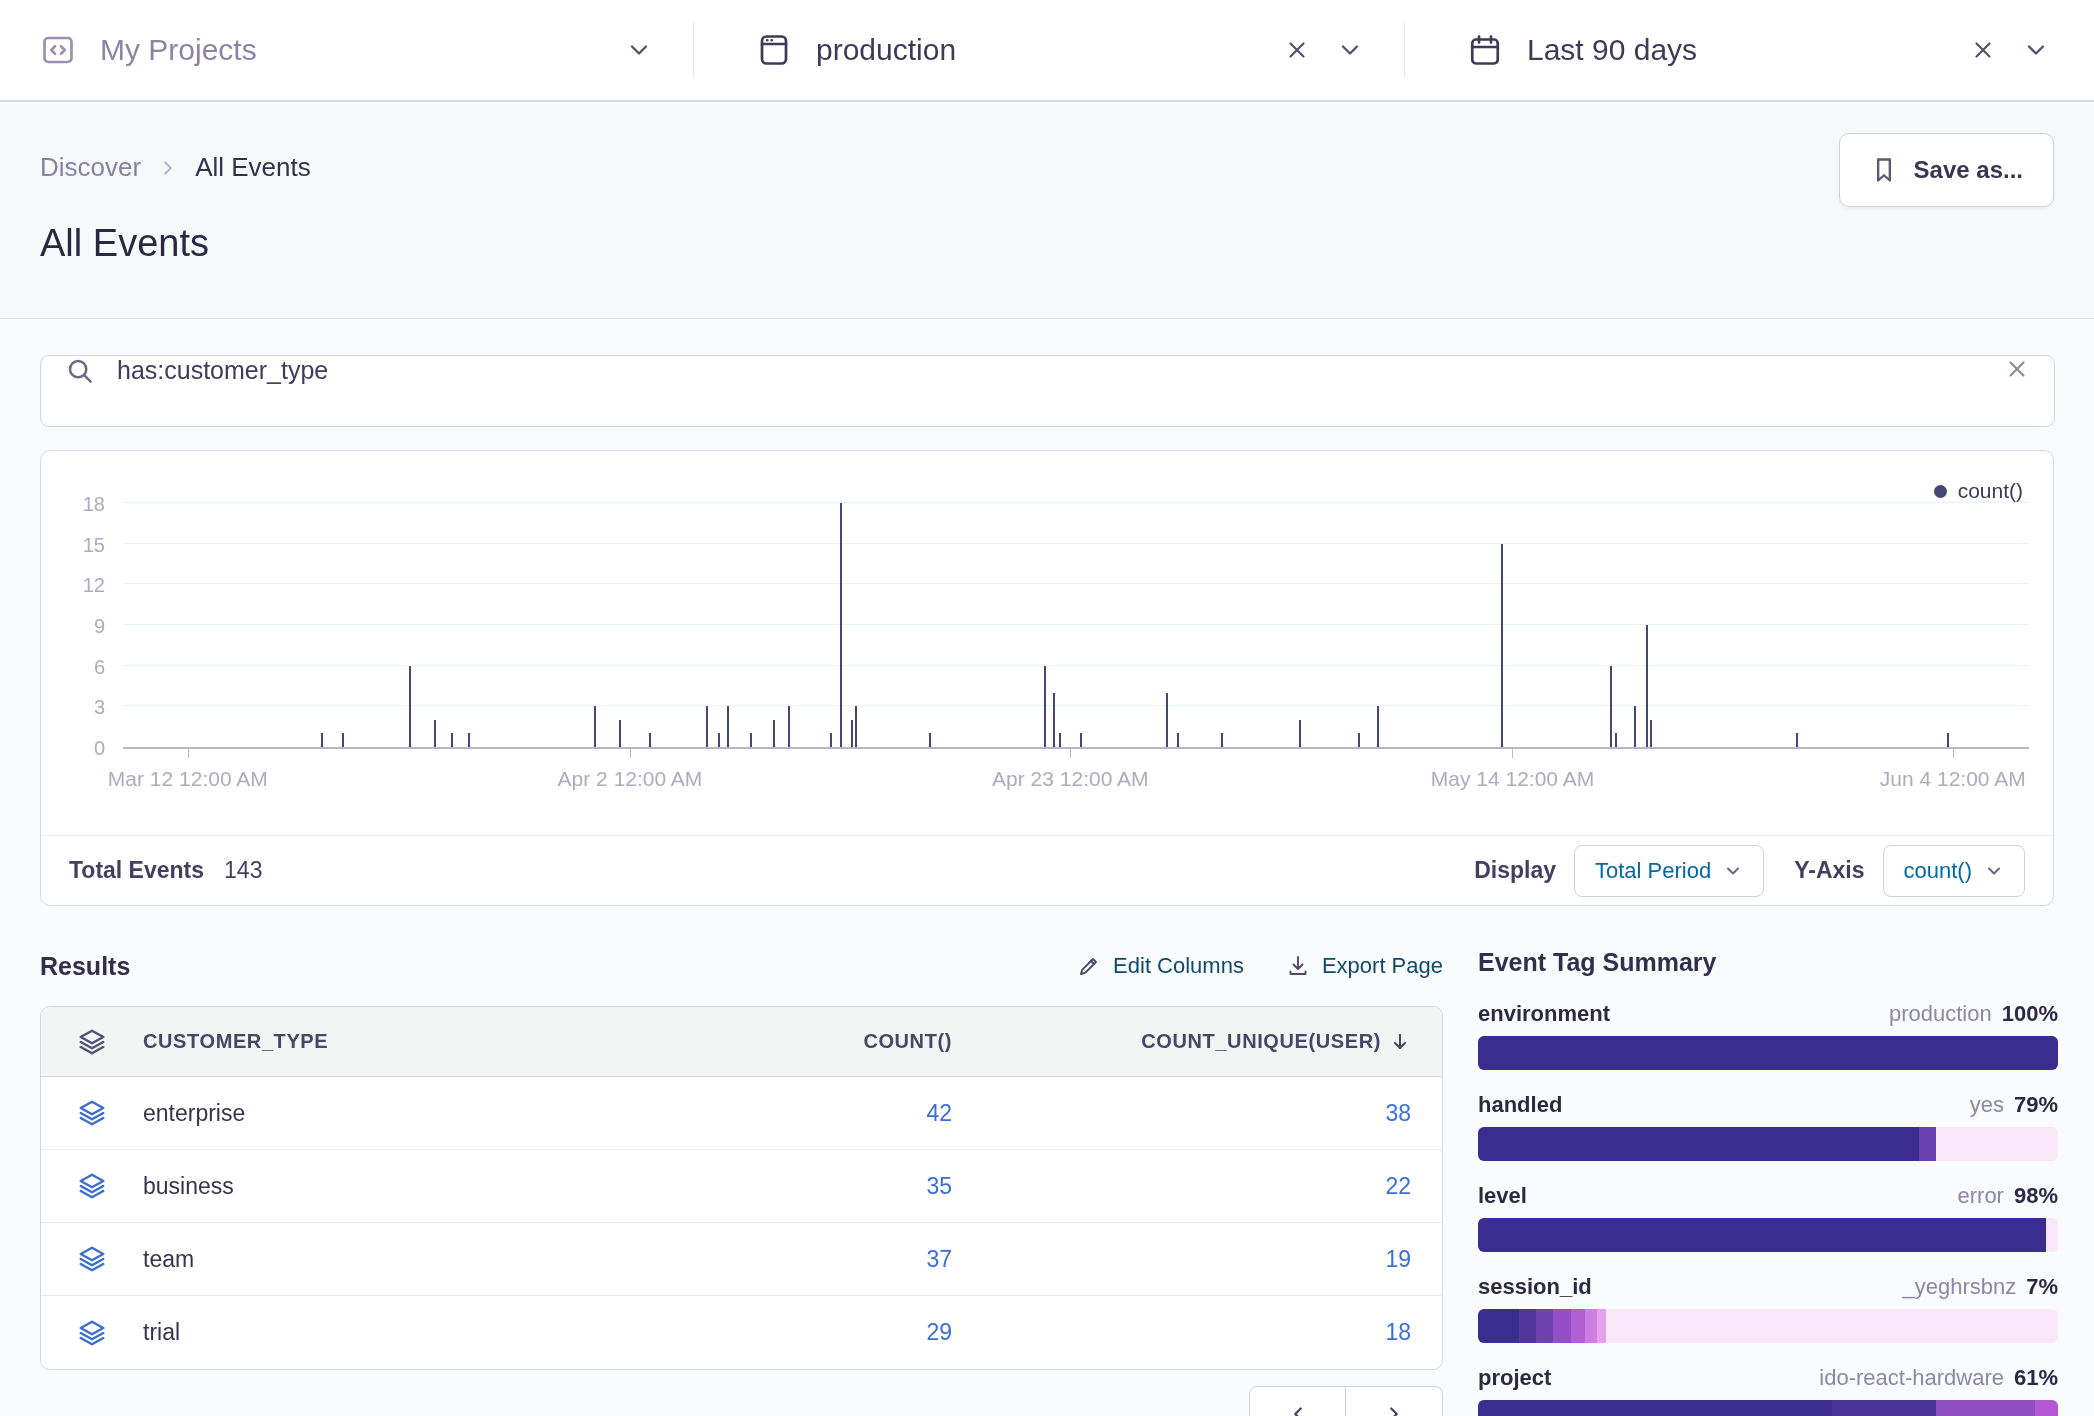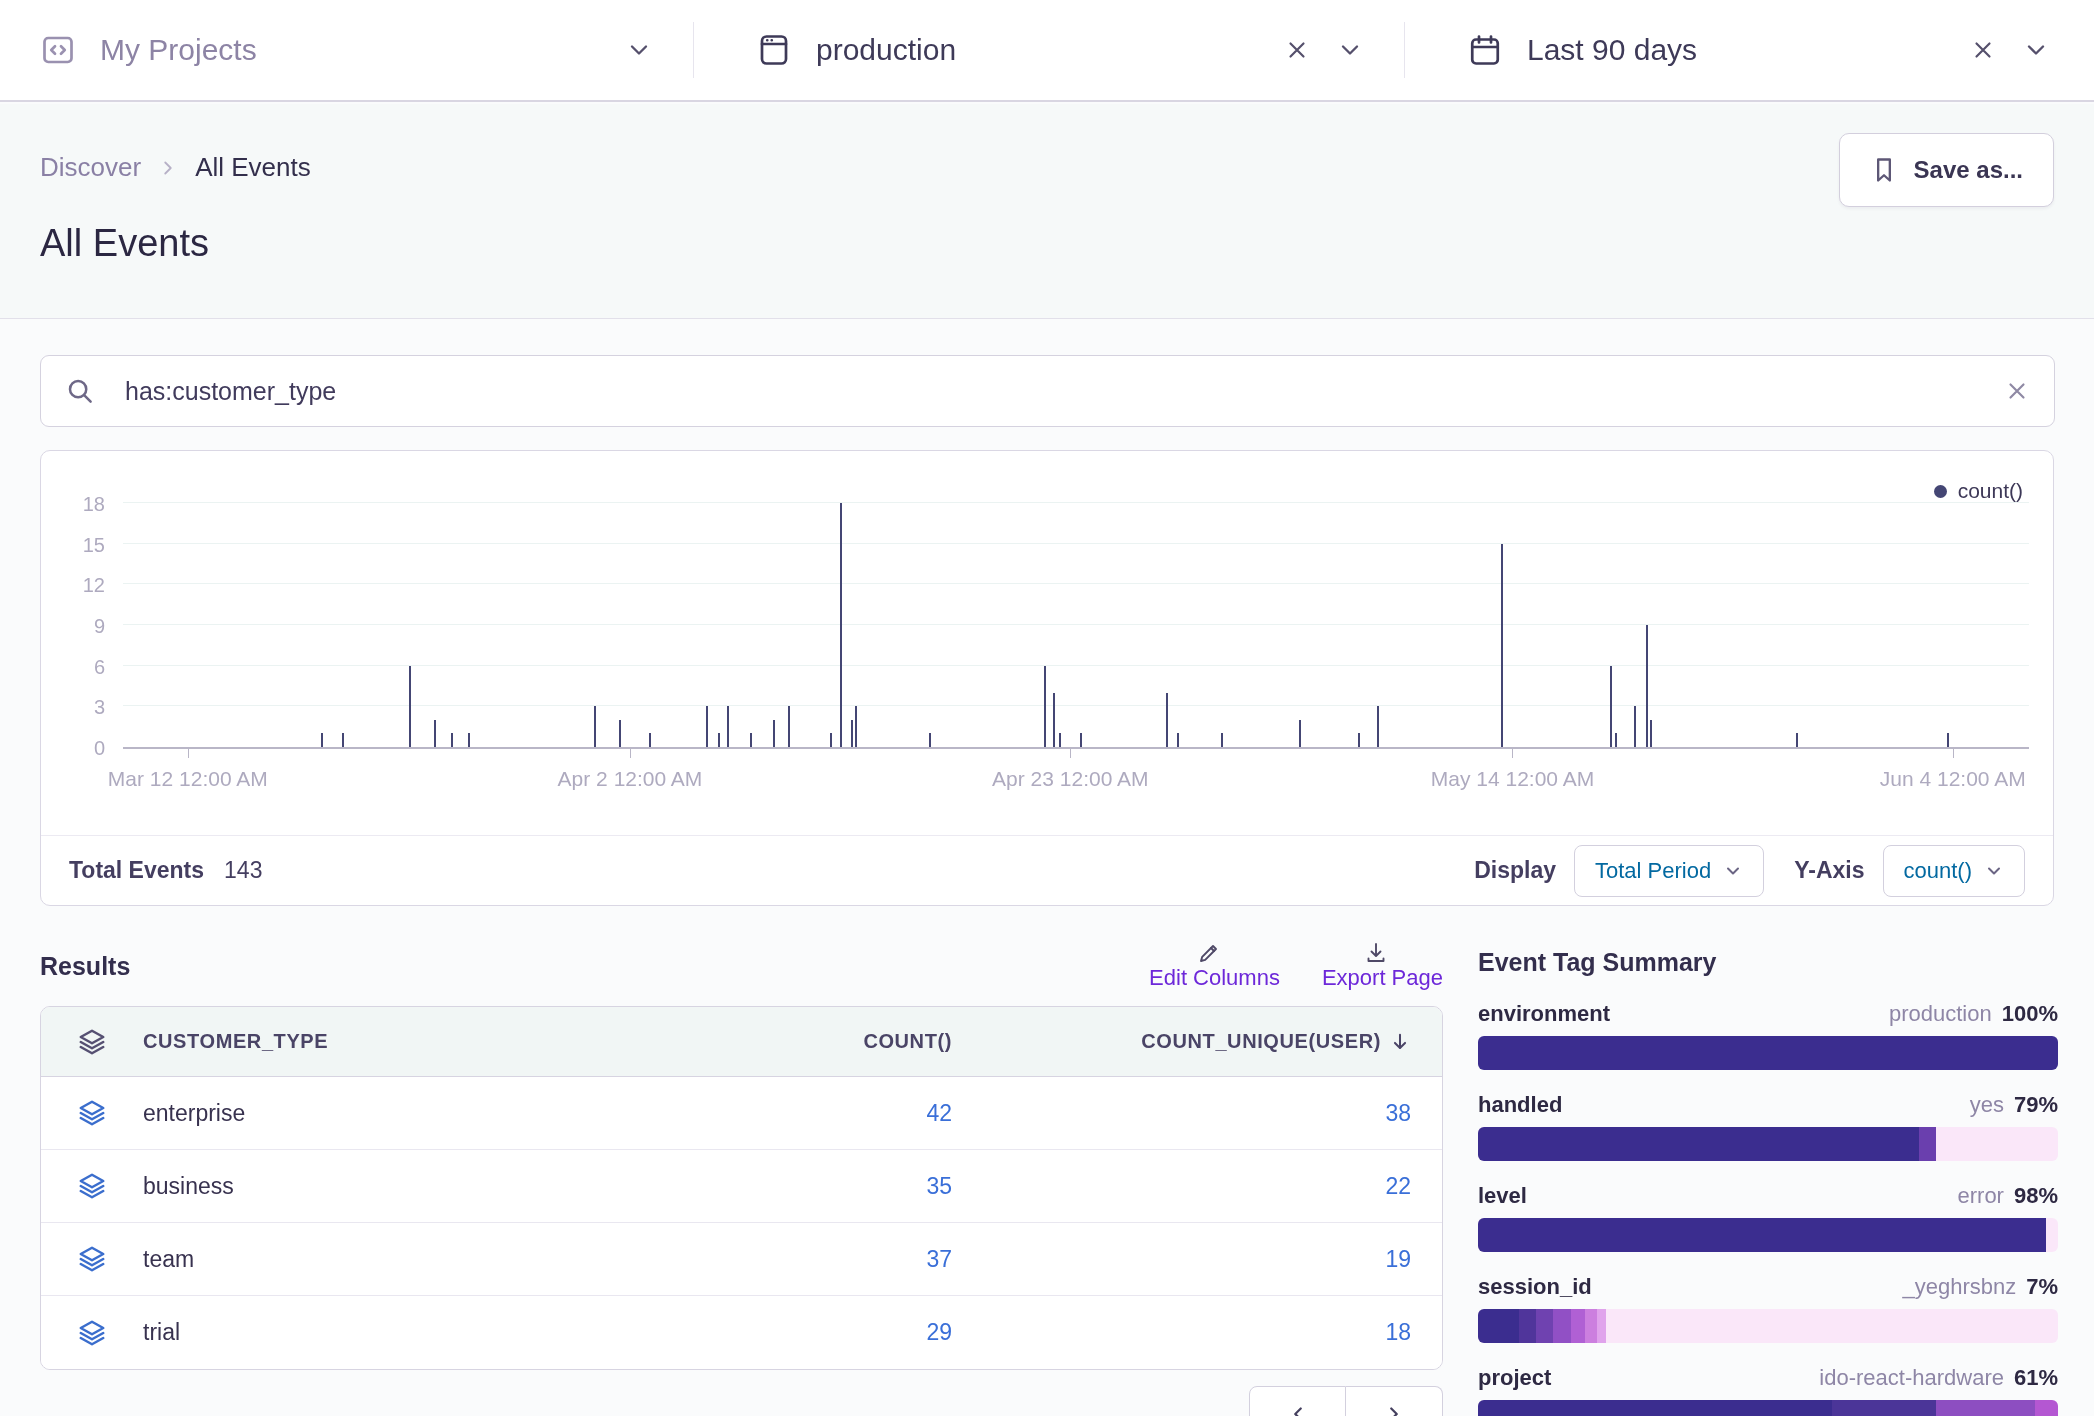--- a/index.html
+++ b/index.html
@@ -33,21 +33,21 @@
   .save-as-btn { position:absolute; top:29px; right:40px; height:74px; display:flex; align-items:center; padding:0 30px;
     background:#ffffff; border:1.5px solid #d3cfdd; border-radius:10px; box-shadow:0 2px 3px rgba(60,50,90,.06); cursor:pointer; }
   .save-as-btn .bm { width:28px; height:28px; color:#5d5776; margin-right:16px; }
   .save-as-btn span { font-size:24px; font-weight:700; color:#3a3553; }
   .page-title { position:absolute; top:118px; left:40px; font-size:38px; font-weight:500; color:#2b2742; }
 
   
   .content { position:absolute; top:320px; left:0; right:0; bottom:0; }
 
   
-  .search-bar { position:absolute; top:35px; left:40px; right:39px; height:72px; background:#ffffff; border:1.5px solid #d5d2df; border-radius:9px; display:flex; align-items:center; padding:0 24px;gap:8px; }
+  .search-bar { position:absolute; top:35px; left:40px; right:39px; height:72px; background:#ffffff; border:1.5px solid #d5d2df; border-radius:9px; display:flex; align-items:flex-start; padding:0 24px; }
   .search-bar .mag { width:30px; height:30px; color:#6e6887; flex:0 0 auto; }
   .search-bar input { flex:1; border:none; outline:none; background:transparent; font-family:"Liberation Sans",sans-serif; font-size:25px; color:#413b5c; margin-left:22px; }
   .search-bar .clear { width:26px; height:26px; color:#8f89a4; cursor:pointer; flex:0 0 auto; }
 
   
   .chart-panel { position:absolute; top:130px; left:40px; right:40px; height:456px; background:#ffffff; border:1.5px solid #dad7e4; border-radius:10px; }
   .legend { position:absolute; top:28px; right:30px; display:flex; align-items:center; cursor:pointer; }
   .legend-dot { width:13px; height:13px; border-radius:50%; margin-right:11px; }
   .legend-label { font-size:21px; color:#3d3857; }
   .plot { position:absolute; left:82px; top:54px; width:1906px; height:244px; border-bottom:2px solid #b9b6c7; }
@@ -67,21 +67,21 @@
   .dropdown-btn { height:52px; display:flex; align-items:center; padding:0 20px; background:#fff; border:1.5px solid #d3d0de; border-radius:8px; cursor:pointer; margin-right:30px; }
   .dropdown-btn:last-child { margin-right:0; }
   .dropdown-btn span { font-size:22px; font-weight:500; color:#0369a1; }
   .dropdown-btn .dd-chev { width:20px; height:20px; color:#6b6584; margin-left:12px; }
 
   
   .results-left { position:absolute; top:628px; left:40px; width:1403px; }
   .results-head { display:flex; align-items:center; height:36px;text-align:center; }
   .results-title { font-size:25px; font-weight:700; color:#332e4d; }
   .rh-actions { margin-left:auto; display:flex; align-items:center; }
-  .rh-link { display:flex; align-items:center; color:#6d28d9; font-size:22px; cursor:pointer; margin-left:42px;flex-direction:column; }
+  .rh-link { display:flex; align-items:center; color:#0c4a6e; font-size:22px; cursor:pointer; margin-left:42px; }
   .rh-link svg { width:24px; height:24px; margin-right:12px; color:#4f4967; }
 
   .table { margin-top:22px; background:#fff; border:1.5px solid #d7d4e1; border-radius:10px; overflow:hidden; }
   .thead { display:flex; align-items:center; height:70px; background:#f1f6f5; border-bottom:1.5px solid #d7d4e1; }
   .trow { display:flex; align-items:center; height:73px; border-bottom:1px solid #e9e7f0; background:#fff; }
   .trow:last-child { border-bottom:none; }
   .cell-name { flex:1; display:flex; align-items:center; padding-left:36px; min-width:0; }
   .cell-name .licon { width:30px; height:30px; flex:0 0 auto; margin-right:36px; cursor:pointer; }
   .thead .licon { color:#565072; }
   .trow .licon { color:#3b6ecd; }

